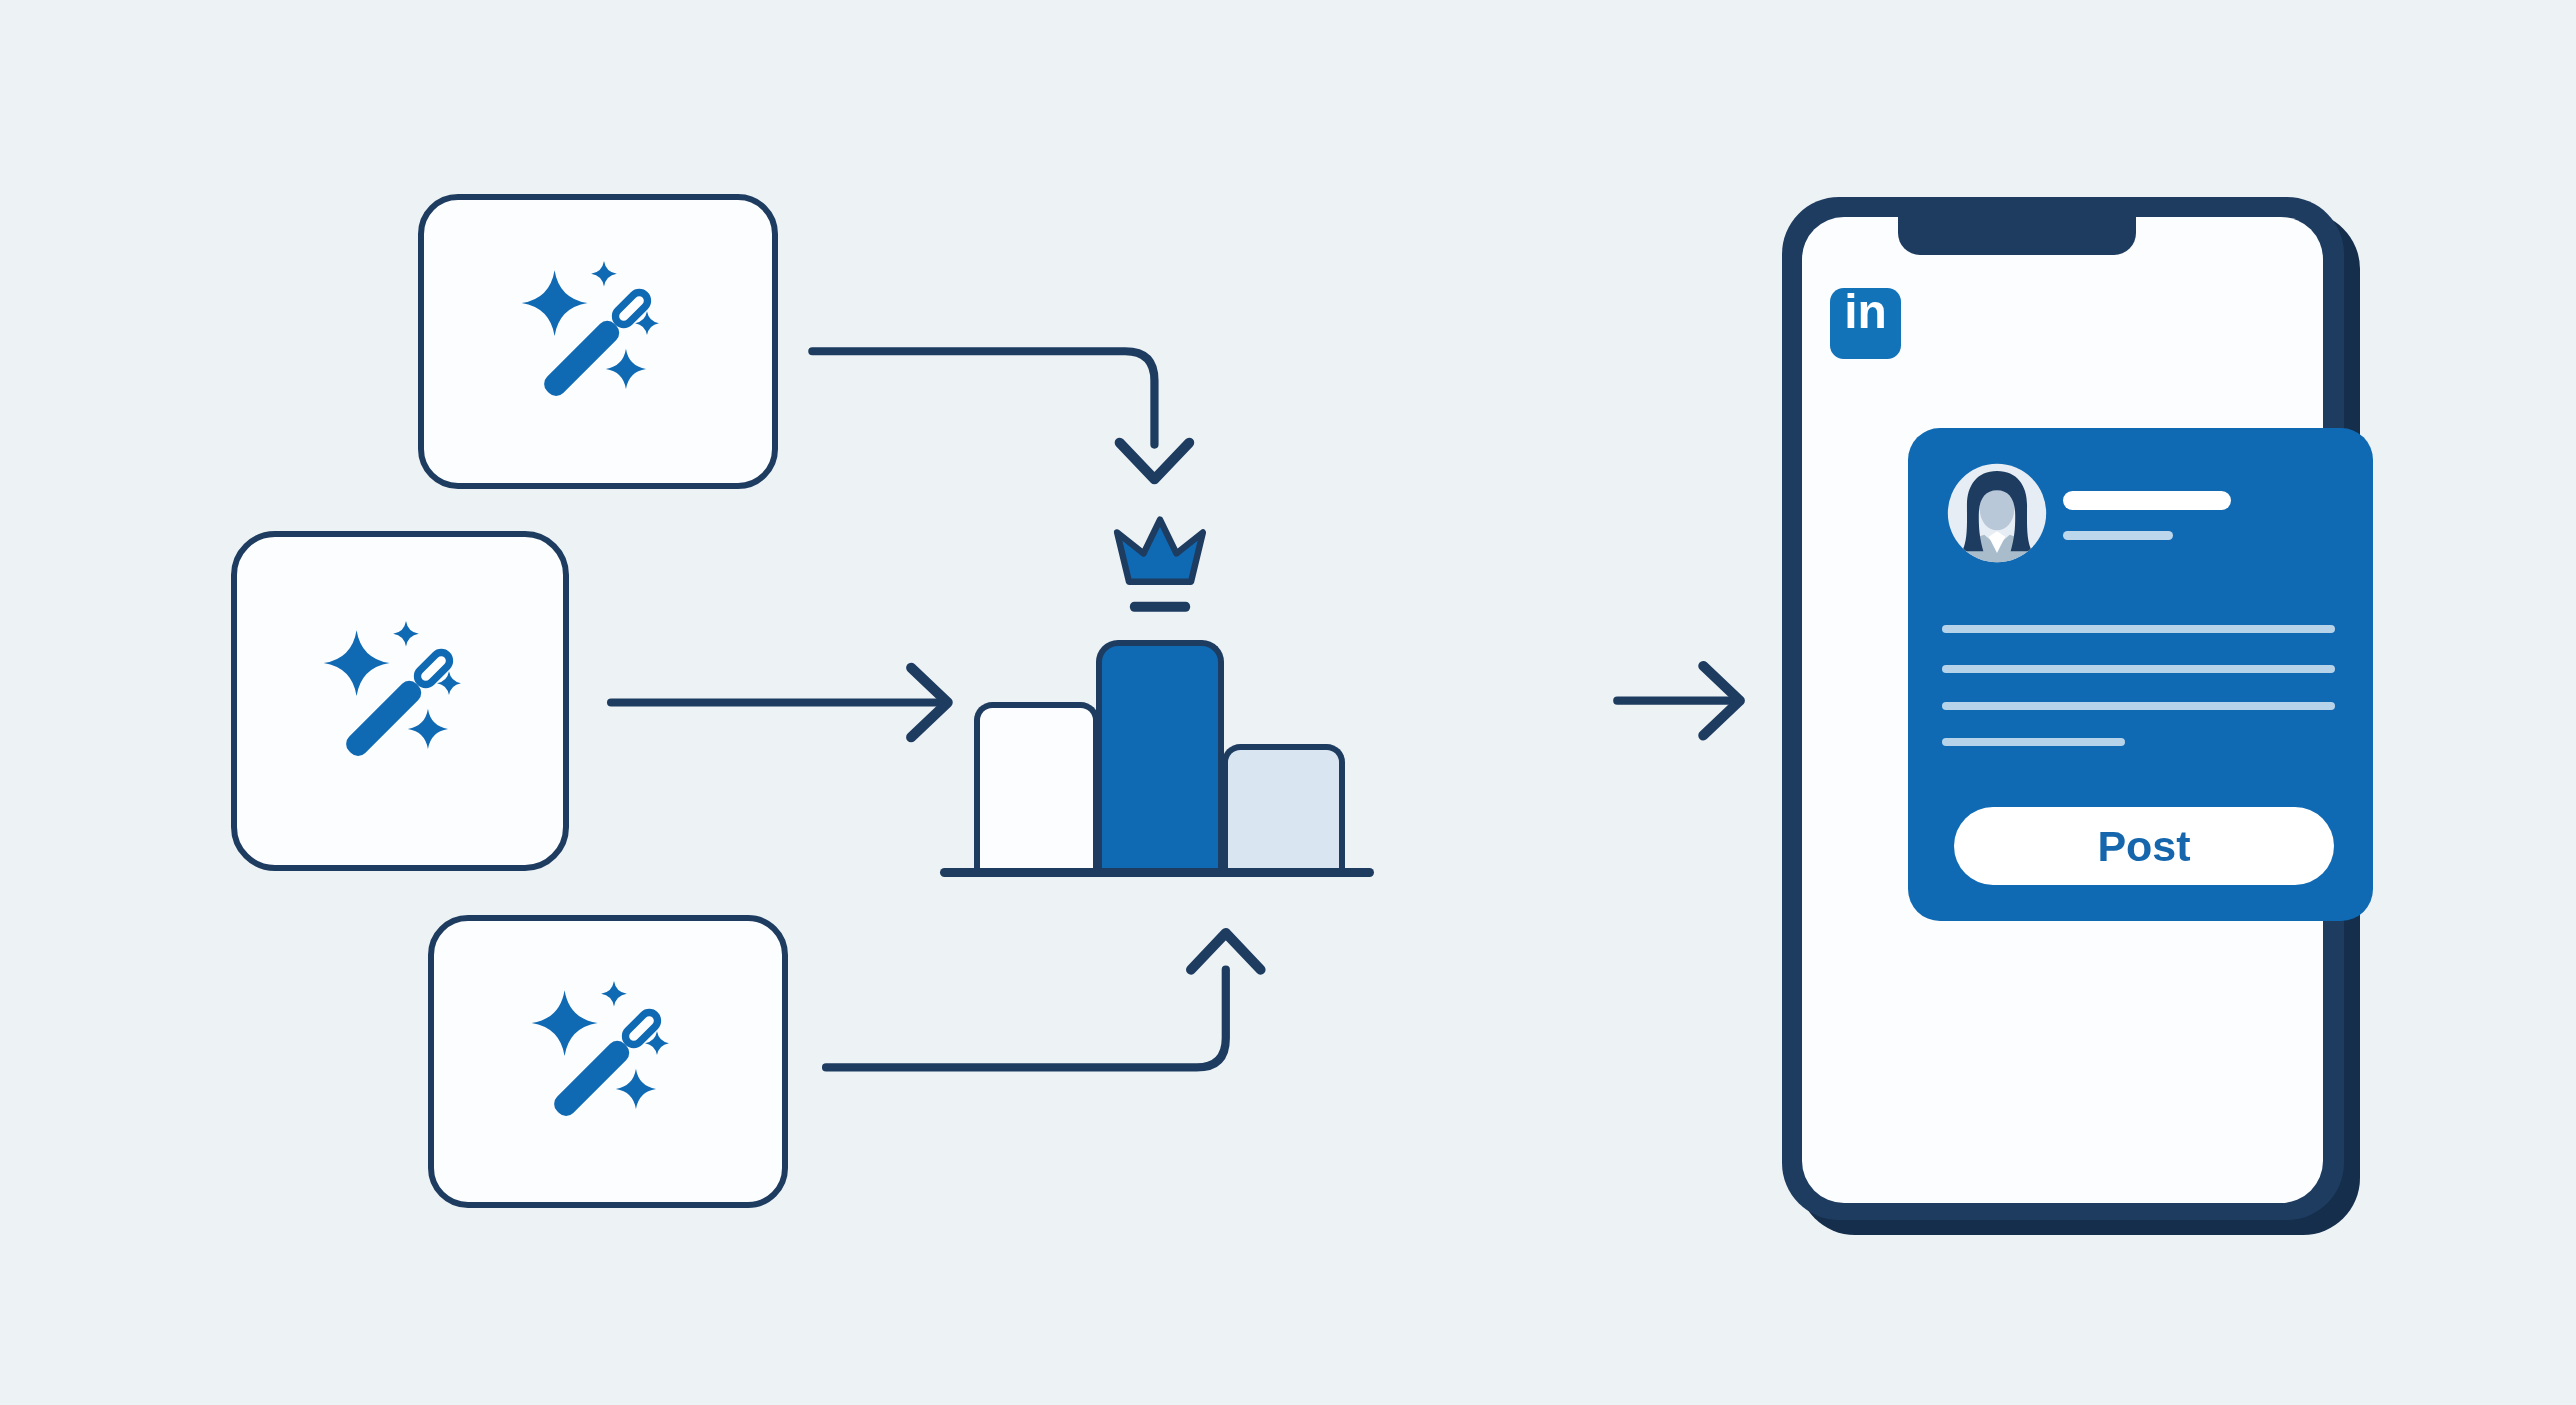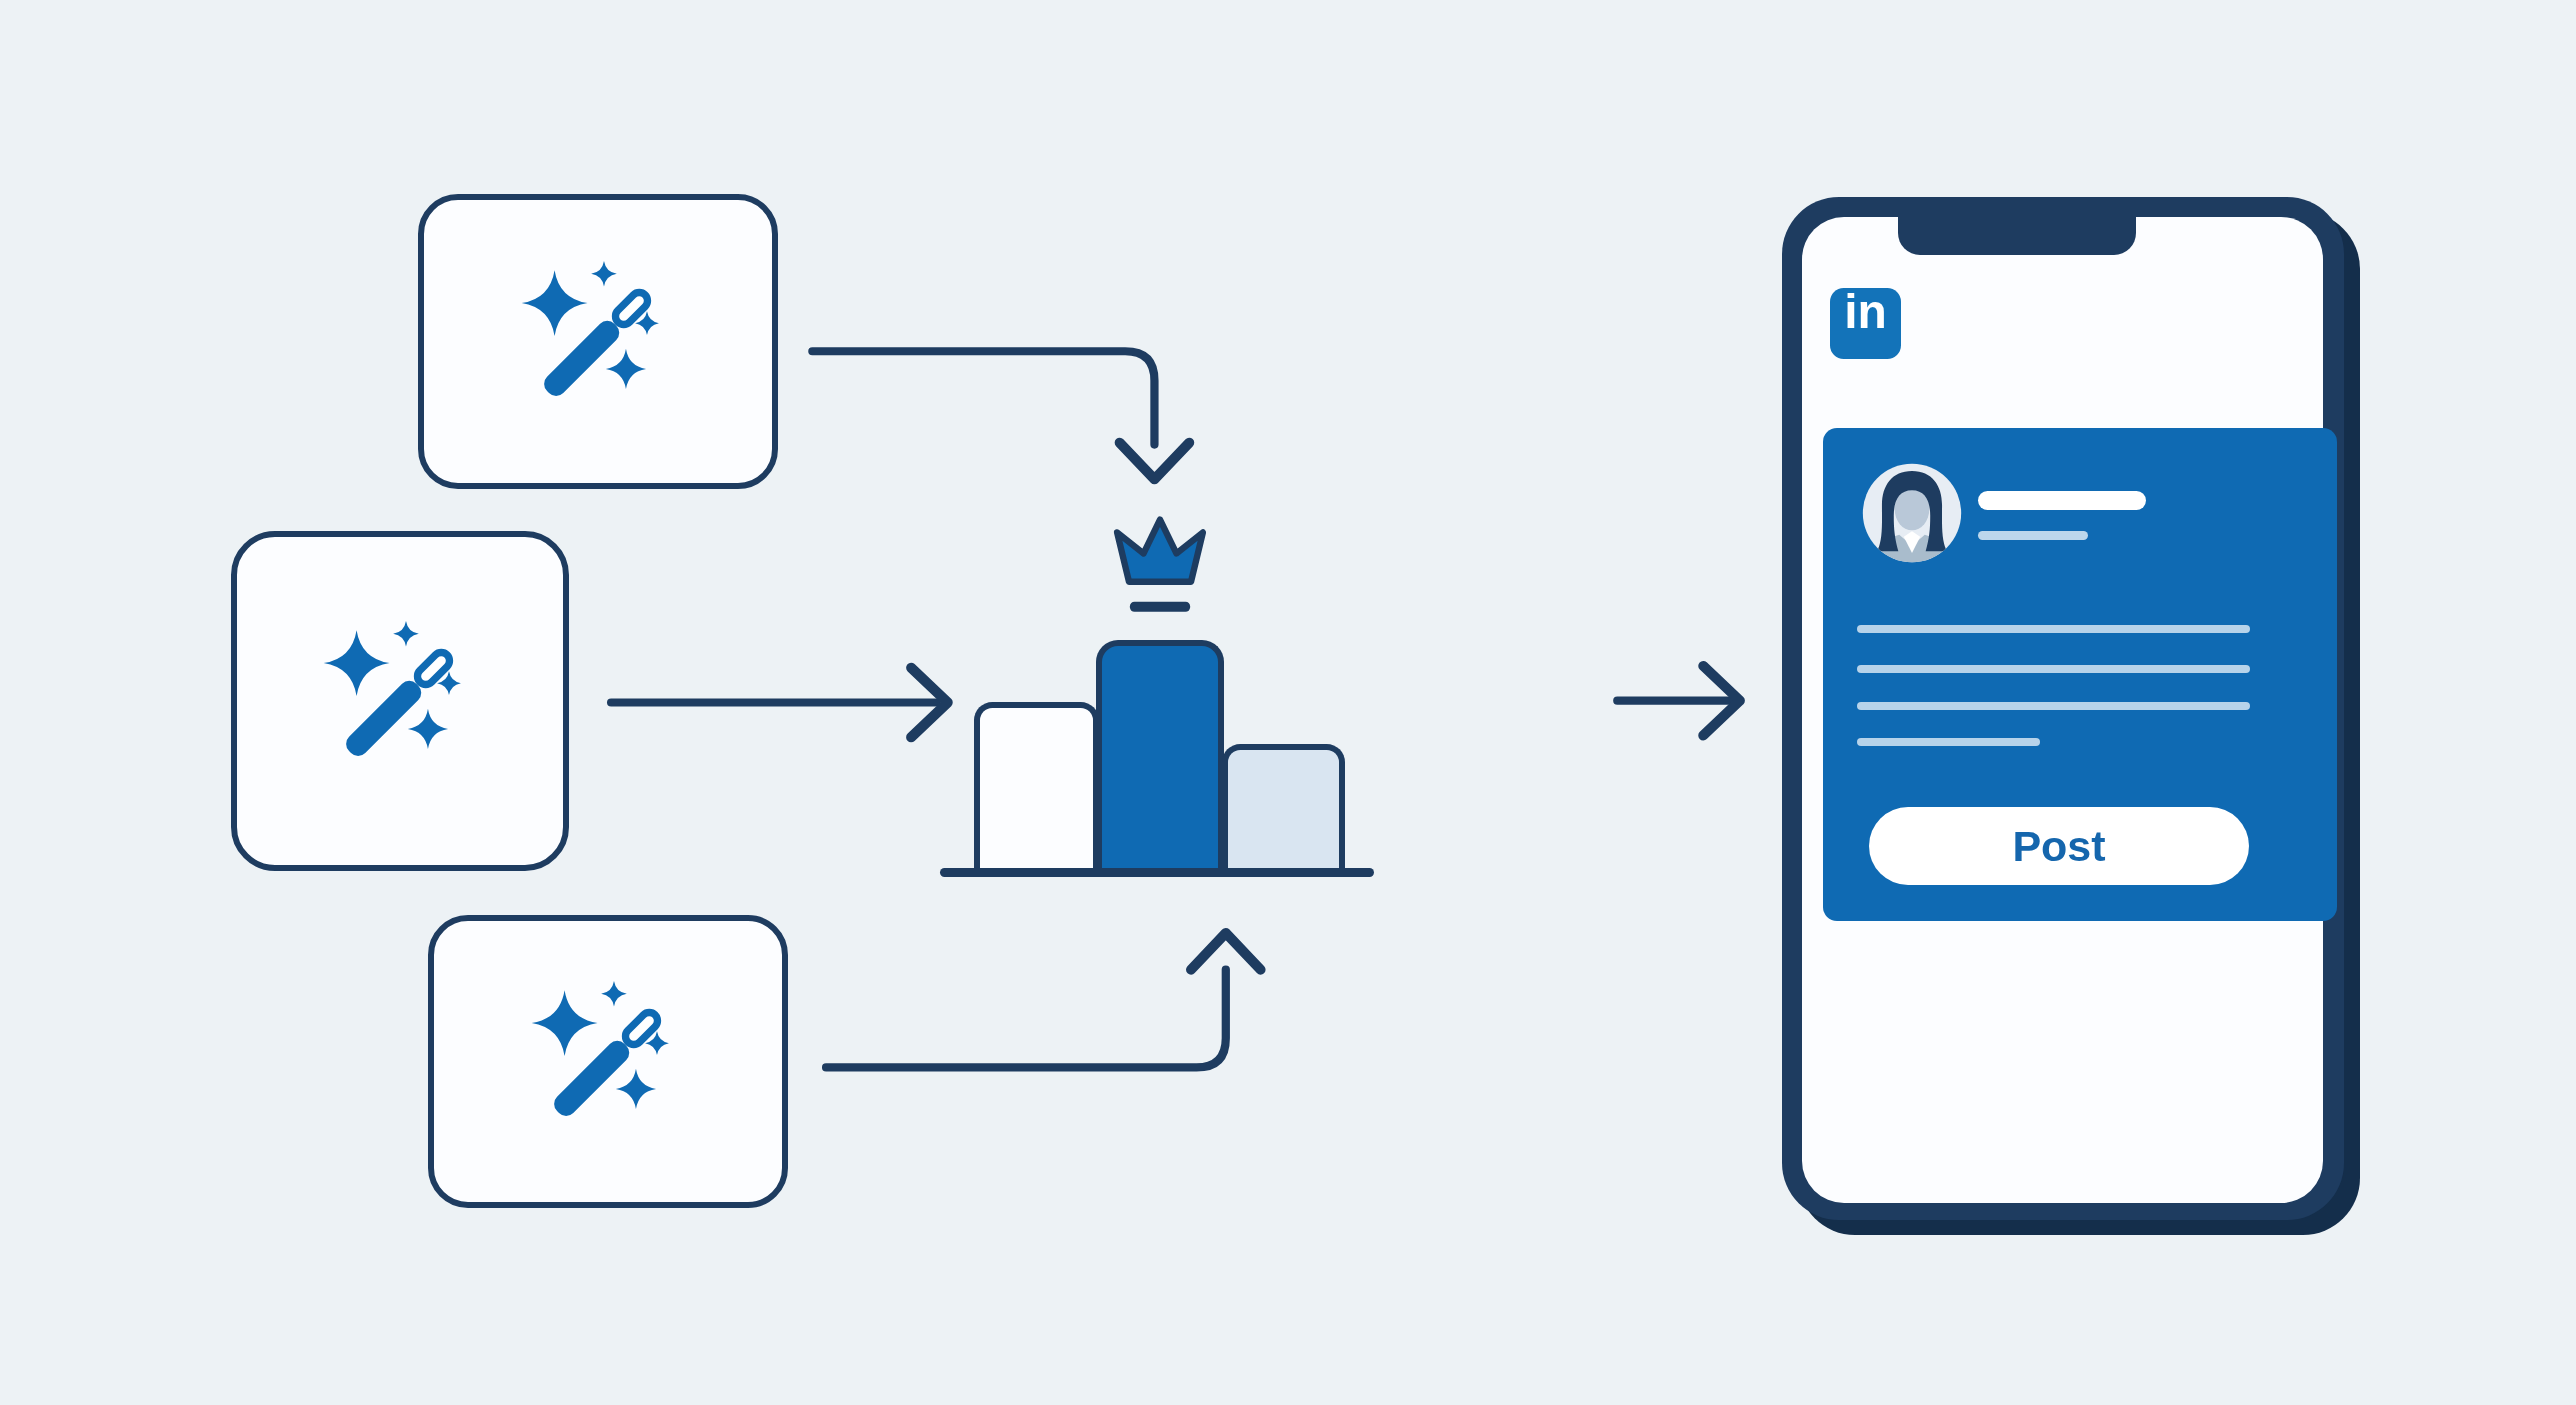--- a/index.html
+++ b/index.html
@@ -46,21 +46,21 @@
 
   
   #phone-shadow{left:1798px;top:212px;width:562px;height:1023px;border-radius:57px;background:var(--navy-deep);}
   #phone-body{left:1782px;top:197px;width:562px;height:1023px;border-radius:57px;background:var(--navy);}
   #phone-screen{left:1802px;top:217px;width:521px;height:986px;border-radius:42px;background:var(--white-soft);}
   #phone-notch{left:1898px;top:217px;width:238px;height:38px;background:var(--navy);border-radius:0 0 22px 22px;}
   #linkedin-logo{left:1830px;top:288px;width:71px;height:71px;border-radius:13.7px;background:var(--blue-logo);
     display:flex;align-items:center;justify-content:center;color:#fff;font-weight:bold;
     font-size:48px;line-height:1;padding-bottom:23px;box-sizing:border-box;}
 
-  #post-card{left:1823px;top:428px;width:514px;height:493px;border-radius:14px;background:var(--blue);}
+  #post-card{left:1908px;top:428px;width:465px;height:493px;border-radius:32px;background:var(--blue);}
   #avatar{left:38px;top:34px;width:102px;height:102px;position:absolute;}
   #name-line{position:absolute;left:155px;top:63px;width:168px;height:19px;background:#ffffff;border-radius:10px;}
   #subtitle-line{position:absolute;left:155px;top:103px;width:110px;height:9.1px;background:var(--sub-line);border-radius:4.6px;}
   #body-lines .ph-line{position:absolute;left:34px;width:393px;height:8.2px;background:var(--card-line);border-radius:4.6px;}
   #body-lines .ph-line:nth-child(1){top:197px;}
   #body-lines .ph-line:nth-child(2){top:237px;}
   #body-lines .ph-line:nth-child(3){top:274px;}
   #body-lines .ph-line:nth-child(4){top:310px;width:183px;}
   #post-button{position:absolute;left:46px;top:379px;width:380px;height:78px;border-radius:39px;
     background:#ffffff;border:none;color:var(--post-text);font-weight:bold;font-size:43px;

